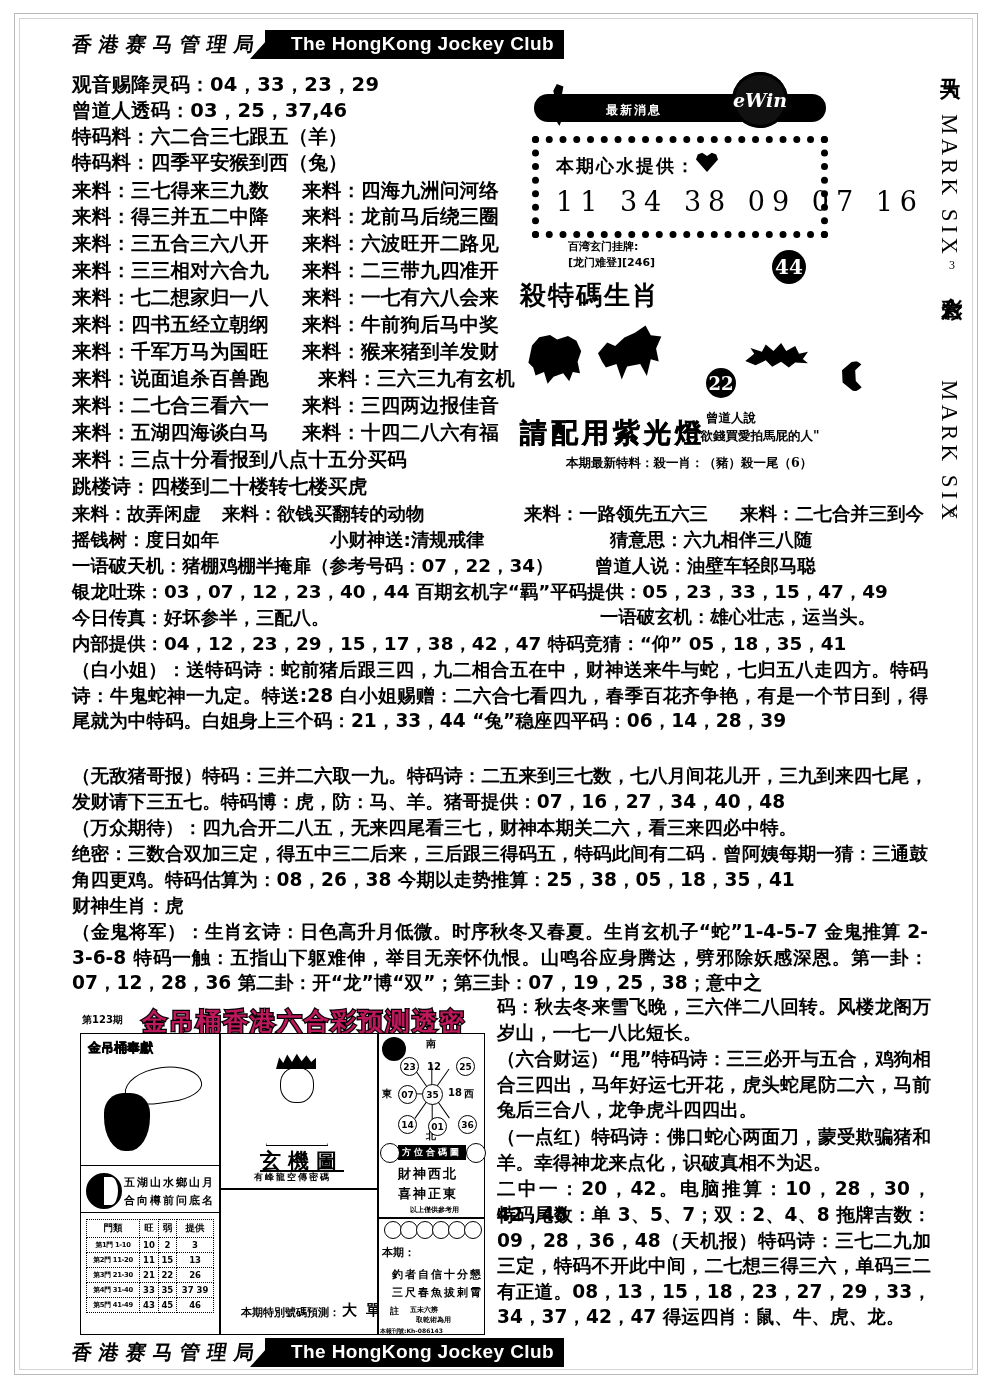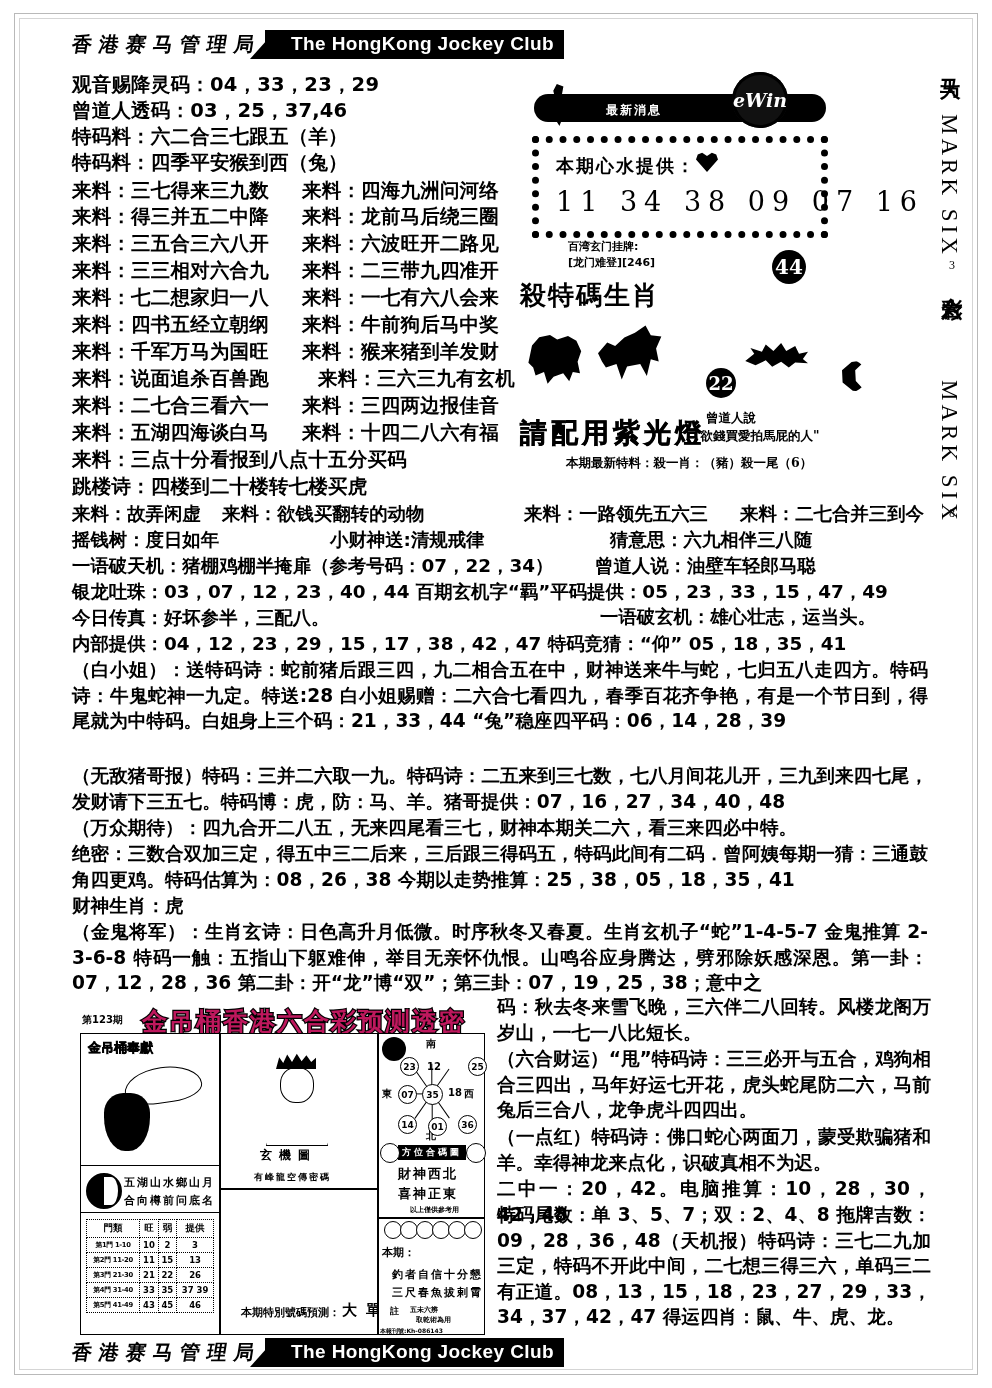--- a/index.html
+++ b/index.html
@@ -334,21 +334,21 @@
           <td>46</td>
         </tr>
       </tbody>
     </table>
 
     <div class="cellbox" style="left:140px;top:28px;width:158px;height:302px;"></div>
 
     <div class="figure-head" style="left:196px;top:48px;width:40px;height:16px;clip-path:polygon(0 100%,8% 26%,18% 62%,28% 10%,40% 56%,52% 4%,64% 52%,76% 14%,88% 56%,100% 30%,100% 100%);"></div>
     <div style="position:absolute;left:200px;top:62px;width:32px;height:34px;border:1.6px solid #000;border-radius:46%;"></div>
     <div style="position:absolute;left:186px;top:94px;width:60px;height:46px;border:1.6px solid #000;border-top:none;clip-path:polygon(22% 0,78% 0,100% 100%,0 100%);"></div>
-    <div class="cap" style="left:180px;top:142px;font-size:12px;letter-spacing:7px;">玄機圖</div>
+    <div class="cap" style="left:180px;top:142px;font-size:21px;letter-spacing:7px;text-decoration:underline;">玄機圖</div>
     <div class="cap" style="left:174px;top:166px;font-size:9px;letter-spacing:2px;font-weight:700;">有峰龍空傳密碼</div>
     <div style="position:absolute;left:141px;top:183px;width:156px;height:2px;background:#000;"></div>
     <div class="cap" style="left:161px;top:300px;font-size:11px;">本期特別號碼預測：</div>
     <div class="cap" style="left:262px;top:296px;font-size:15px;">大</div>
     <div class="cap" style="left:286px;top:296px;font-size:15px;">單</div>
 
     <div class="cellbox" style="left:298px;top:28px;width:107px;height:302px;"></div>
 
     <div style="position:absolute;left:302px;top:32px;width:24px;height:24px;border-radius:50%;background:#000;"></div>
     <div class="dirlab" style="left:346px;top:32px;">南</div>
@@ -359,21 +359,21 @@
     <div class="cmpline" style="left:352px;top:88px;width:30px;transform:rotate(-55deg);"></div>
     <div class="cmpline" style="left:352px;top:88px;width:30px;transform:rotate(-125deg);"></div>
     <div class="cmpline" style="left:352px;top:88px;width:30px;transform:rotate(55deg);"></div>
     <div class="cmpline" style="left:352px;top:88px;width:30px;transform:rotate(125deg);"></div>
     <div class="cmpline" style="left:352px;top:88px;width:30px;transform:rotate(-90deg);"></div>
     <div class="cmpline" style="left:352px;top:88px;width:30px;transform:rotate(90deg);"></div>
     <div class="cmpline" style="left:352px;top:88px;width:28px;transform:rotate(180deg);"></div>
 
     <div class="cmpnode" style="left:342px;top:79px;width:19px;height:19px;">35</div>
     <div class="cmpnode" style="left:320px;top:52px;width:17px;height:17px;">23</div>
-    <div class="cmpnode" style="left:376px;top:52px;width:17px;height:17px;margin-left:12px;">25</div>
+    <div class="cmpnode" style="left:376px;top:52px;width:17px;height:17px;">25</div>
     <div class="cmpnode" style="left:318px;top:80px;width:17px;height:17px;">07</div>
     <div class="cmpnode" style="left:378px;top:110px;width:17px;height:17px;">36</div>
     <div class="cmpnode" style="left:318px;top:110px;width:17px;height:17px;">14</div>
     <div class="cmpnode" style="left:348px;top:112px;width:17px;height:17px;">01</div>
     <div class="dirlab" style="left:347px;top:56px;">12</div>
     <div class="dirlab" style="left:368px;top:82px;">18</div>
 
     <div class="blackstrip" style="left:318px;top:140px;width:68px;height:15px;font-size:9px;">方位合碼圖</div>
     <div class="flower" style="left:300px;top:138px;width:18px;height:18px;"></div>
     <div class="flower" style="left:386px;top:138px;width:18px;height:18px;"></div>

